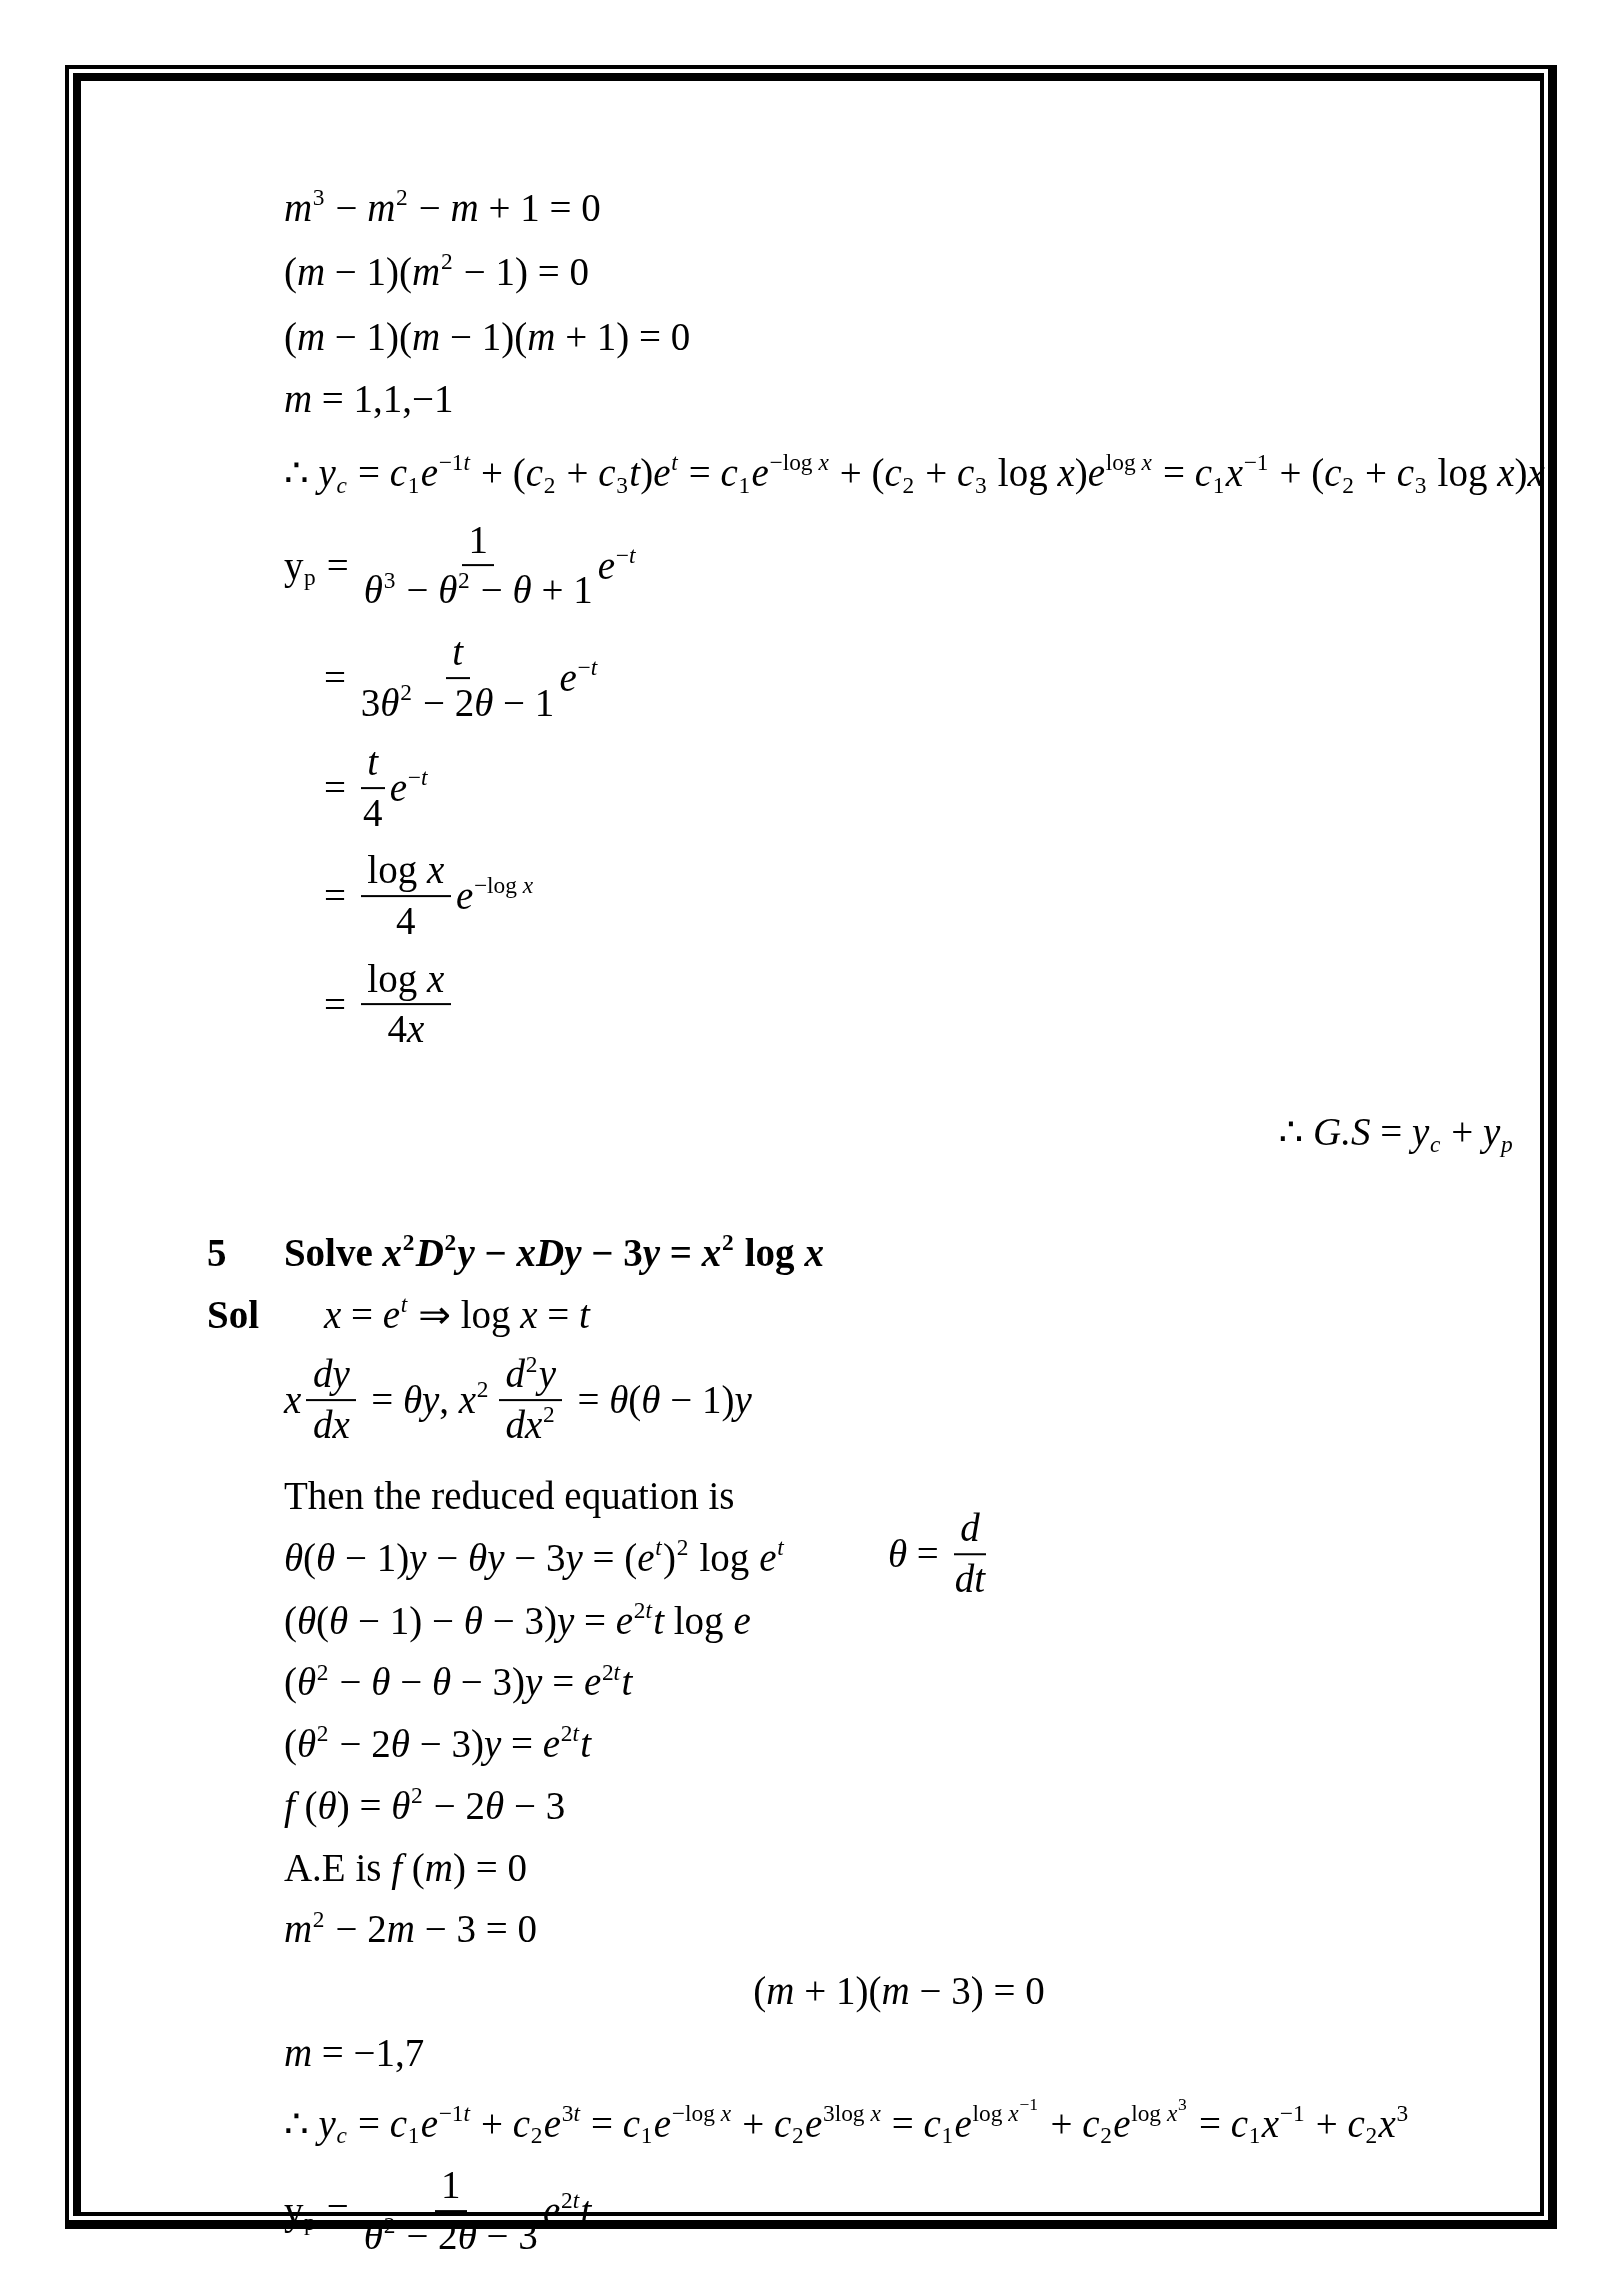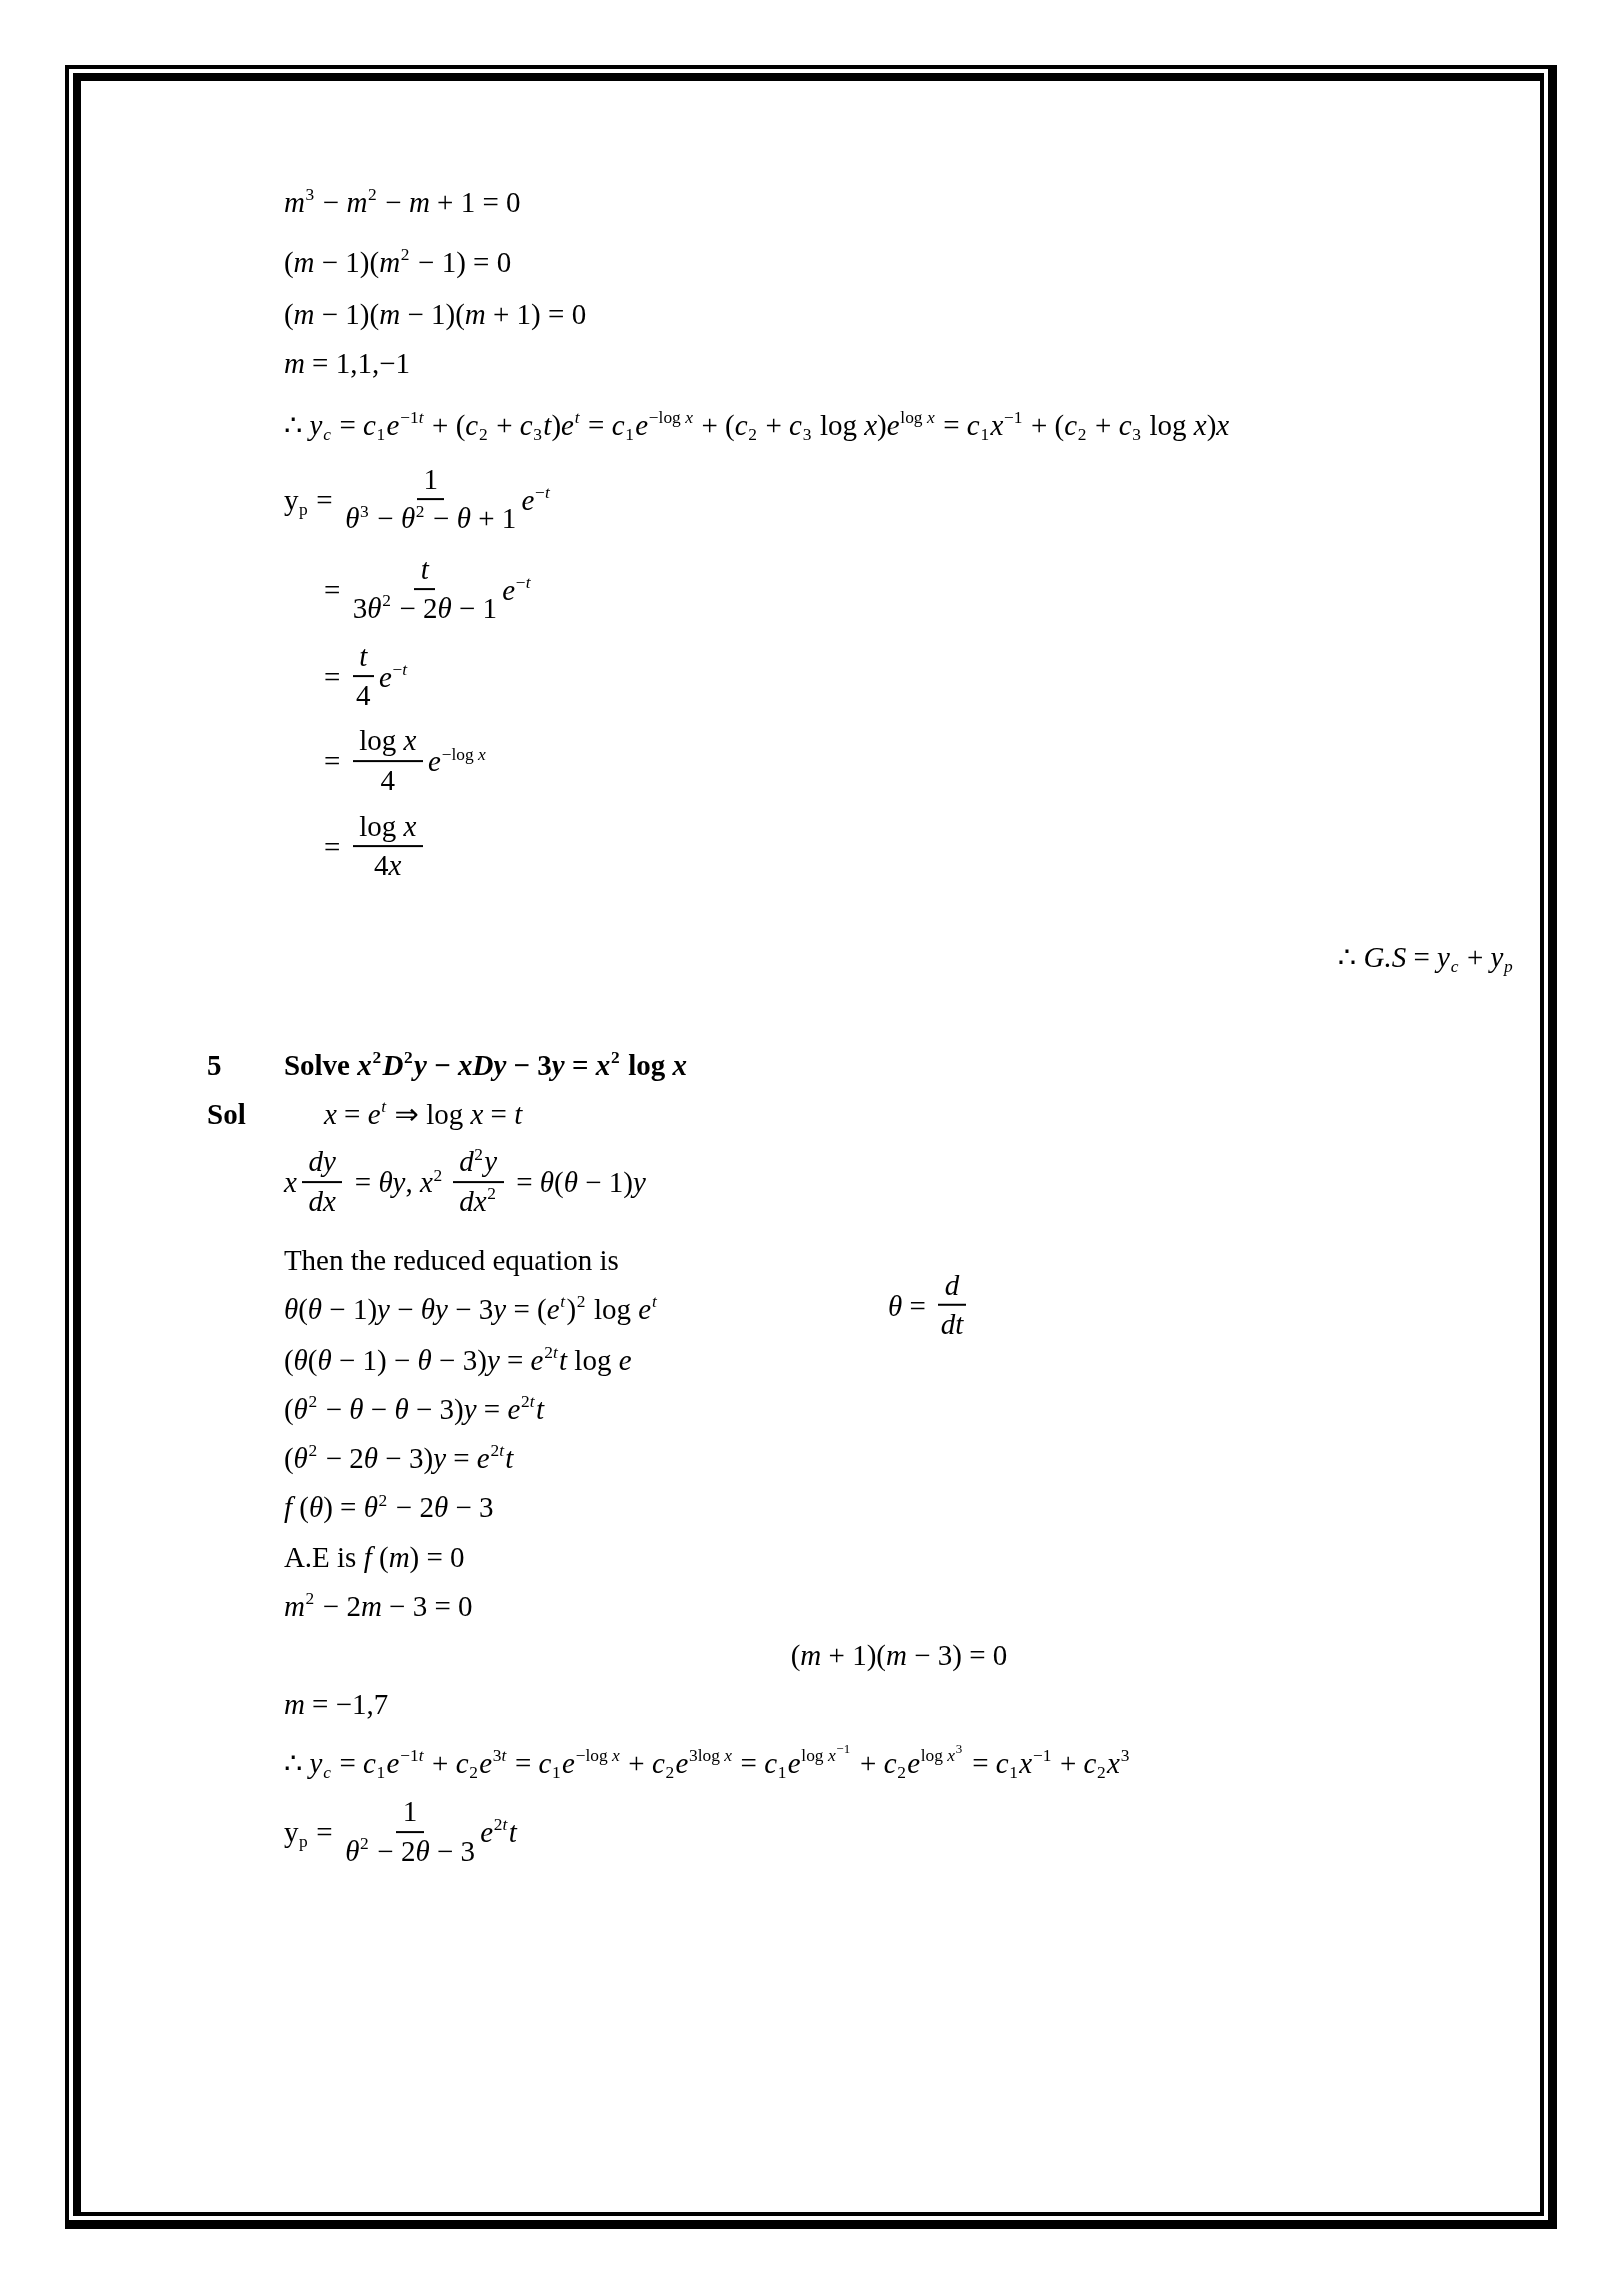--- a/index.html
+++ b/index.html
@@ -10,21 +10,21 @@
   .frame-outer{
     position:absolute;left:65px;top:65px;width:1492px;height:2164px;
     box-sizing:border-box;border-style:solid;border-color:#000;
     border-width:4.6px 9.2px 9.2px 4.6px;padding:3.9px;background:#fff;
   }
   .frame-inner{
     width:100%;height:100%;box-sizing:border-box;
     border-style:solid;border-color:#000;border-width:8.5px 4.6px 4.6px 8.5px;
   }
   .content{padding:103px 26px 26px 117px;}
-  .eq-row{font-size:29px;line-height:1.25;}
+  .eq-row{font-size:39px;line-height:1.25;}
   .eq-row .eq{display:inline-block;white-space:nowrap;}
   .labelrow{display:grid;grid-template-columns:86px auto;align-items:baseline;}
   .rowlabel{font-weight:bold;padding-left:9.2px;}
   .i{font-style:italic;}
   .b{font-weight:bold;}
   .bi{font-weight:bold;font-style:italic;}
   .boldline{font-weight:bold;}
   .sup{font-size:.6em;position:relative;top:-.68em;margin:0 1.3px 0 0.7px;}
   .sub{font-size:.6em;position:relative;top:.28em;margin:0 1.3px 0 0.7px;}
   .sup .sup{font-size:.75em;top:-.6em;}
@@ -37,21 +37,21 @@
   .frac .den{padding-top:2px;}
   .side{position:absolute;top:50%;transform:translateY(-50%);white-space:nowrap;}
 </style>
 </head>
 <body>
 
 <div class="frame-outer">
   <div class="frame-inner">
     <div class="content">
         <div class="eq-row" style="margin-top: 0px;"><span class="eq" style="margin-left: 86px;"><span class="i">m</span><span class="sup"><span class="t">3</span></span><span class="t"> − </span><span class="i">m</span><span class="sup"><span class="t">2</span></span><span class="t"> − </span><span class="i">m</span><span class="t"> + 1 = 0</span></span></div>
-        <div class="eq-row" style="margin-top: 15.7px;"><span class="eq" style="margin-left: 86px; margin-top: 8px;"><span class="t">(</span><span class="i">m</span><span class="t"> − 1)(</span><span class="i">m</span><span class="sup"><span class="t">2</span></span><span class="t"> − 1) = 0</span></span></div>
+        <div class="eq-row" style="margin-top: 15.7px;"><span class="eq" style="margin-left: 86px;"><span class="t">(</span><span class="i">m</span><span class="t"> − 1)(</span><span class="i">m</span><span class="sup"><span class="t">2</span></span><span class="t"> − 1) = 0</span></span></div>
         <div class="eq-row" style="margin-top: 15.7px;"><span class="eq" style="margin-left: 86px;"><span class="t">(</span><span class="i">m</span><span class="t"> − 1)(</span><span class="i">m</span><span class="t"> − 1)(</span><span class="i">m</span><span class="t"> + 1) = 0</span></span></div>
         <div class="eq-row" style="margin-top: 13px;"><span class="eq" style="margin-left: 86px;"><span class="i">m</span><span class="t"> = 1,1,−1</span></span></div>
         <div class="eq-row" style="margin-top: 26px;"><span class="eq" style="margin-left: 86px;"><span class="t">∴ </span><span class="i">y</span><span class="sub"><span class="i">c</span></span><span class="t"> = </span><span class="i">c</span><span class="sub"><span class="t">1</span></span><span class="i">e</span><span class="sup"><span class="t">−1</span><span class="i">t</span></span><span class="t"> + (</span><span class="i">c</span><span class="sub"><span class="t">2</span></span><span class="t"> + </span><span class="i">c</span><span class="sub"><span class="t">3</span></span><span class="i">t</span><span class="t">)</span><span class="i">e</span><span class="sup"><span class="i">t</span></span><span class="t"> = </span><span class="i">c</span><span class="sub"><span class="t">1</span></span><span class="i">e</span><span class="sup"><span class="t">−log </span><span class="i">x</span></span><span class="t"> + (</span><span class="i">c</span><span class="sub"><span class="t">2</span></span><span class="t"> + </span><span class="i">c</span><span class="sub"><span class="t">3</span></span><span class="t"> log </span><span class="i">x</span><span class="t">)</span><span class="i">e</span><span class="sup"><span class="t">log </span><span class="i">x</span></span><span class="t"> = </span><span class="i">c</span><span class="sub"><span class="t">1</span></span><span class="i">x</span><span class="sup"><span class="t">−1</span></span><span class="t"> + (</span><span class="i">c</span><span class="sub"><span class="t">2</span></span><span class="t"> + </span><span class="i">c</span><span class="sub"><span class="t">3</span></span><span class="t"> log </span><span class="i">x</span><span class="t">)</span><span class="i">x</span></span></div>
         <div class="eq-row" style="margin-top: 23.6px;"><span class="eq" style="margin-left: 86px;"><span class="t">y</span><span class="sub"><span class="t">p</span></span><span class="t"> = </span><span class="frac">
               <span class="num"><span class="t">1</span></span>
               <span class="den"><span class="i">θ</span><span class="sup"><span class="t">3</span></span><span class="t"> − </span><span class="i">θ</span><span class="sup"><span class="t">2</span></span><span class="t"> − </span><span class="i">θ</span><span class="t"> + 1</span></span>
             </span><span class="i">e</span><span class="sup"><span class="t">−</span><span class="i">t</span></span></span></div>
         <div class="eq-row" style="margin-top: 17px;"><span class="eq" style="margin-left: 126px;"><span class="t">= </span><span class="frac">
               <span class="num"><span class="i">t</span></span>
               <span class="den"><span class="t">3</span><span class="i">θ</span><span class="sup"><span class="t">2</span></span><span class="t"> − 2</span><span class="i">θ</span><span class="t"> − 1</span></span>

